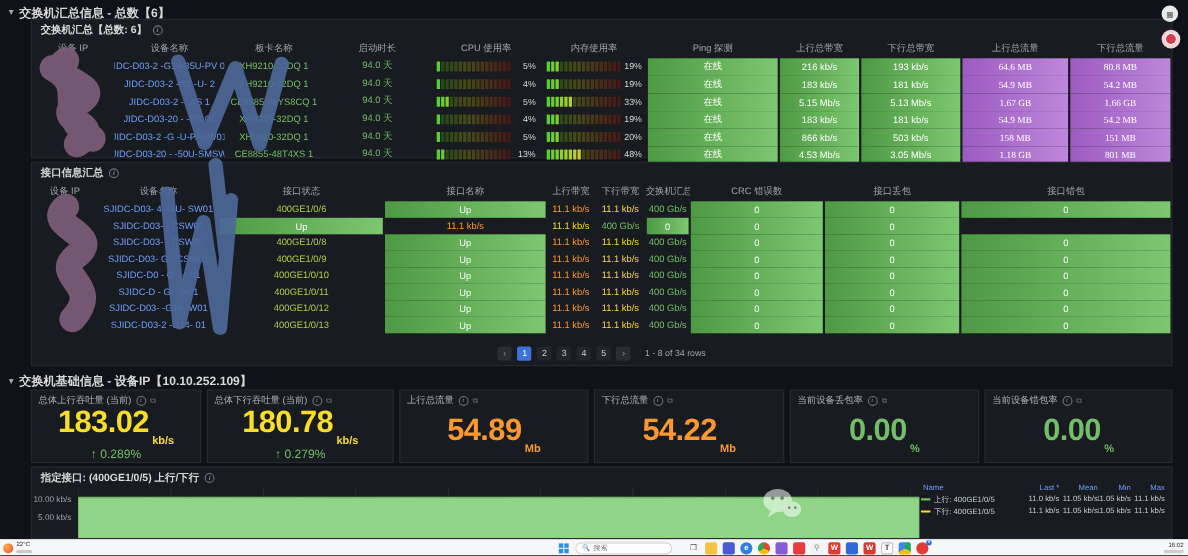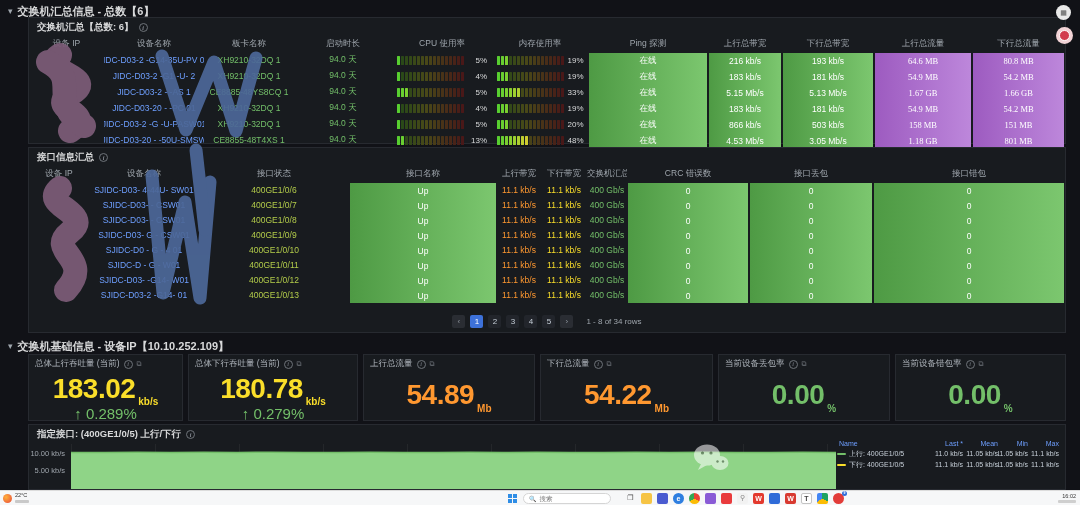--- a/index.html
+++ b/index.html
@@ -46,24 +46,24 @@
   .pbtn.active { background:#3d71d9; color:#fff; }
   .pbtn.nav { background:#2a2d33; color:#8e959d; }
   .psummary { color:#9fa6ad; font-size:8px; margin-left:8px; }
 
   
   .stats-row { position:absolute; left:28px; top:354px; width:1038px; height:66px;
                display:grid; grid-template-columns:155px 170px 172px 173px 172px 1fr; gap:5px; }
   .stat-panel { background:#181b1f; border:1px solid rgba(204,204,220,0.09); display:flex; flex-direction:column; }
   .stat-head { display:flex; align-items:center; gap:4px; padding:3px 6px 0; color:#aeb4bb; font-size:8.5px; white-space:nowrap; overflow:hidden; }
   .stat-body { flex:1; display:flex; flex-direction:column; align-items:center; justify-content:center; }
-  .stat-value-line { display:flex; align-items:center; }
+  .stat-value-line { display:flex; align-items:flex-start; }
   .stat-value { font-size:28px; font-weight:700; line-height:28px; letter-spacing:-0.5px; }
   .stat-unit { font-size:10px; font-weight:700; margin-left:3px;margin-top:26px; }
-  .stat-delta { font-size:15px; color:#73bf69; line-height:13px; }
+  .stat-delta { font-size:11px; color:#73bf69; line-height:13px; }
   .stat-delta:empty { display:none; }
 
   
   .panel-chart { left:28px; top:424px; width:1038px; height:66px; overflow:hidden; }
   .ylab { position:absolute; font-size:7.5px; color:#9fa6ad; width:36px; text-align:right; }
   .plot { position:absolute; left:42px; top:19px; width:765px; height:47px;
           background-image:repeating-linear-gradient(90deg, rgba(255,255,255,0.05) 0 1px, transparent 1px 84px); }
   .legend { position:absolute; right:6px; top:14px; width:222px; }
   .lg { grid-template-columns:92px 34px 35px 30px 1fr; }
   .lg .th { font-size:7px; color:#6e9fff; text-align:right; padding:1px 0; }
@@ -498,21 +498,20 @@
           <div class="td orange">11.1 kb/s</div>
           <div class="td yellow">11.1 kb/s</div>
           <div class="td tg">400 Gb/s</div>
           <div class="td cg">0</div>
           <div class="td cg">0</div>
           <div class="td cg">0</div>
         </div>
         <div class="grid t2 t2row">
           <div class="td"></div>
           <div class="td link">SJIDC-D03- - CSW01</div>
-          <div class="td lime">400GE1/0/7</div>
           <div class="td cg">Up</div>
           <div class="td orange">11.1 kb/s</div>
           <div class="td yellow">11.1 kb/s</div>
           <div class="td tg">400 Gb/s</div>
           <div class="td cg">0</div>
           <div class="td cg">0</div>
           <div class="td cg">0</div>
         </div>
         <div class="grid t2 t2row">
           <div class="td"></div>

